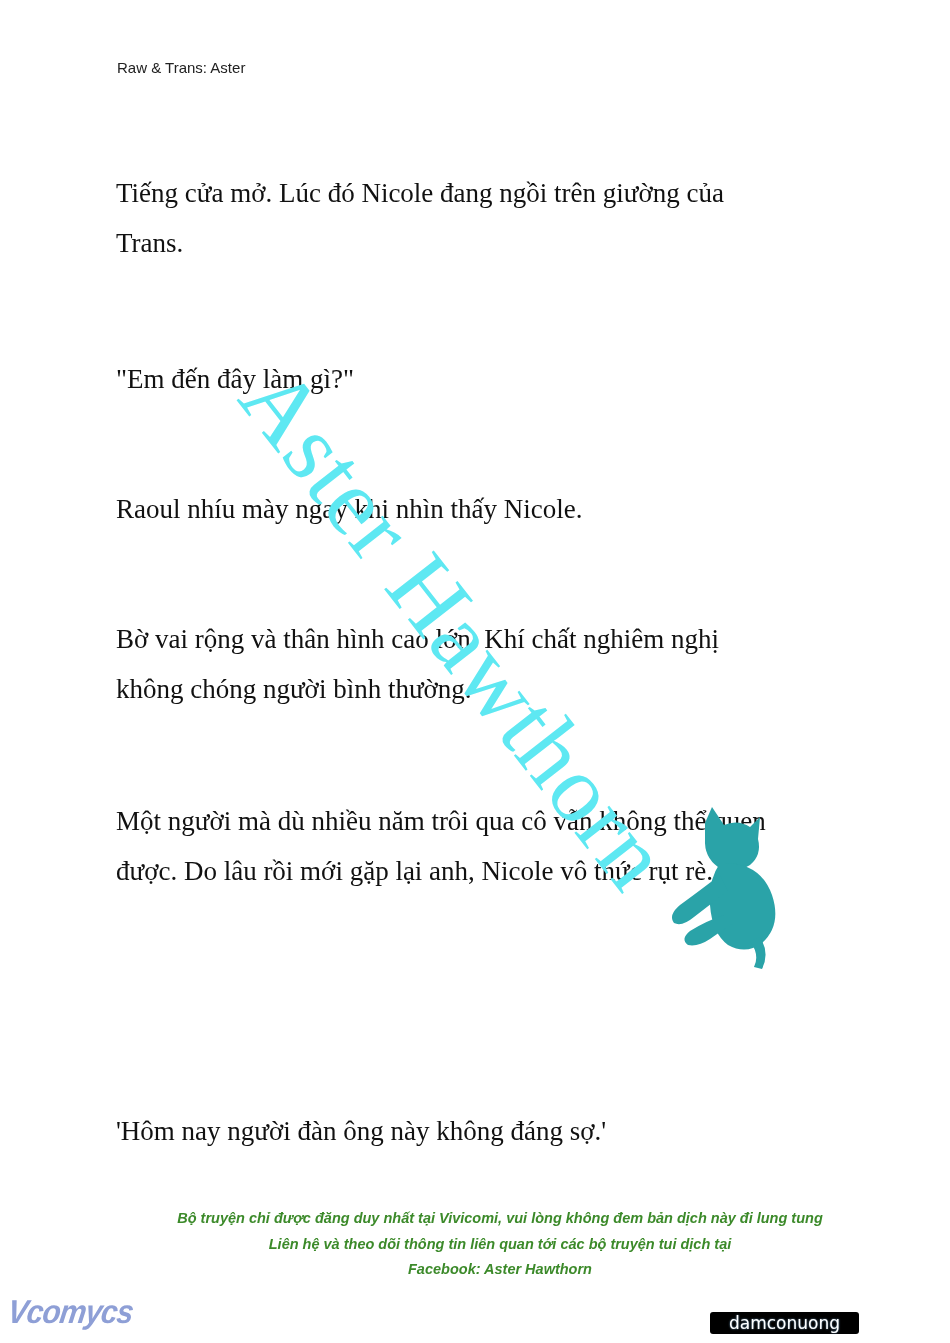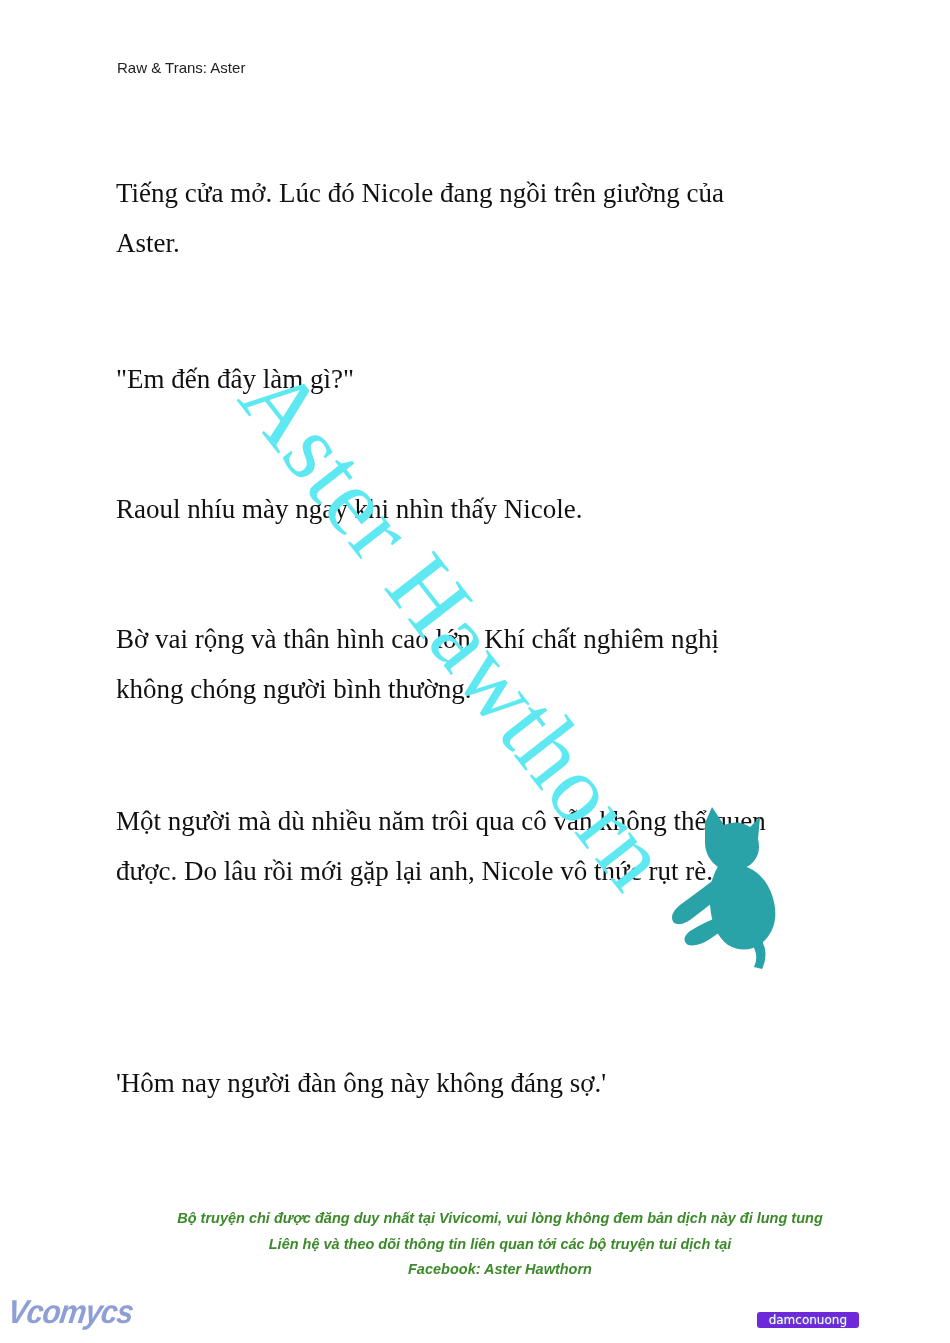--- a/index.html
+++ b/index.html
@@ -77,38 +77,38 @@
       font-size: 30px;
       color: #8e9fd6;
       letter-spacing: -1px;
       transform: skewX(-8deg) scaleY(1.1);
     }
     .logo-damconuong {
       position: absolute;
       right: 6px;
       top: 1312px;
       font-family: "DejaVu Sans", sans-serif;
-      font-size: 12px;
+      font-size: 17px;
       color: #ffffff;
-      background: #6d28d9;
-      padding: 1px 12px;
+      background: #000000;
+      padding: 1px 19px;
       border-radius: 3px;
       text-shadow: 0 0 2px #6f9dc0;
     }
   </style>
 </head>
 <body>
 
 <div class="page">
 
   <div class="header-credit">Raw &amp; Trans: Aster</div>
 
   <p class="para" style="top:168px;">
     <span>Tiếng cửa mở. Lúc đó Nicole đang ngồi trên giường của</span><br>
-    <span>Aster.</span>
+    <span>Trans.</span>
   </p>
 
   <p class="para" style="top:354px;">
     <span>"Em đến đây làm gì?"</span>
   </p>
 
   <p class="para" style="top:484px;">
     <span>Raoul nhíu mày ngay khi nhìn thấy Nicole.</span>
   </p>
 
@@ -116,21 +116,21 @@
     <span>Bờ vai rộng và thân hình cao lớn. Khí chất nghiêm nghị</span><br>
     <span>không chóng người bình thường.</span>
   </p>
 
   <p class="para" style="top:796px;">
     <span>Một người mà dù nhiều năm trôi qua cô vẫn không thể quen</span><br>
     <span>được. Do lâu rồi mới gặp lại anh, Nicole vô thức rụt rè.</span>
   </p>
 
 
-  <p class="para" style="top:1058px;">
+  <p class="para" style="top:1106px;">
     <span>'Hôm nay người đàn ông này không đáng sợ.'</span>
   </p>
 
   <div class="watermark">Aster Hawthorn</div>
 
   <svg class="cat" viewBox="0 0 140 165">
     <g fill="#2aa3a8">
 
       <path d="M55 18 L62 2 L74 20 Q88 14 100 22 L110 12 L108 34 Q112 50 100 60 Q84 70 68 62 Q54 52 55 34 Z"></path>
 

